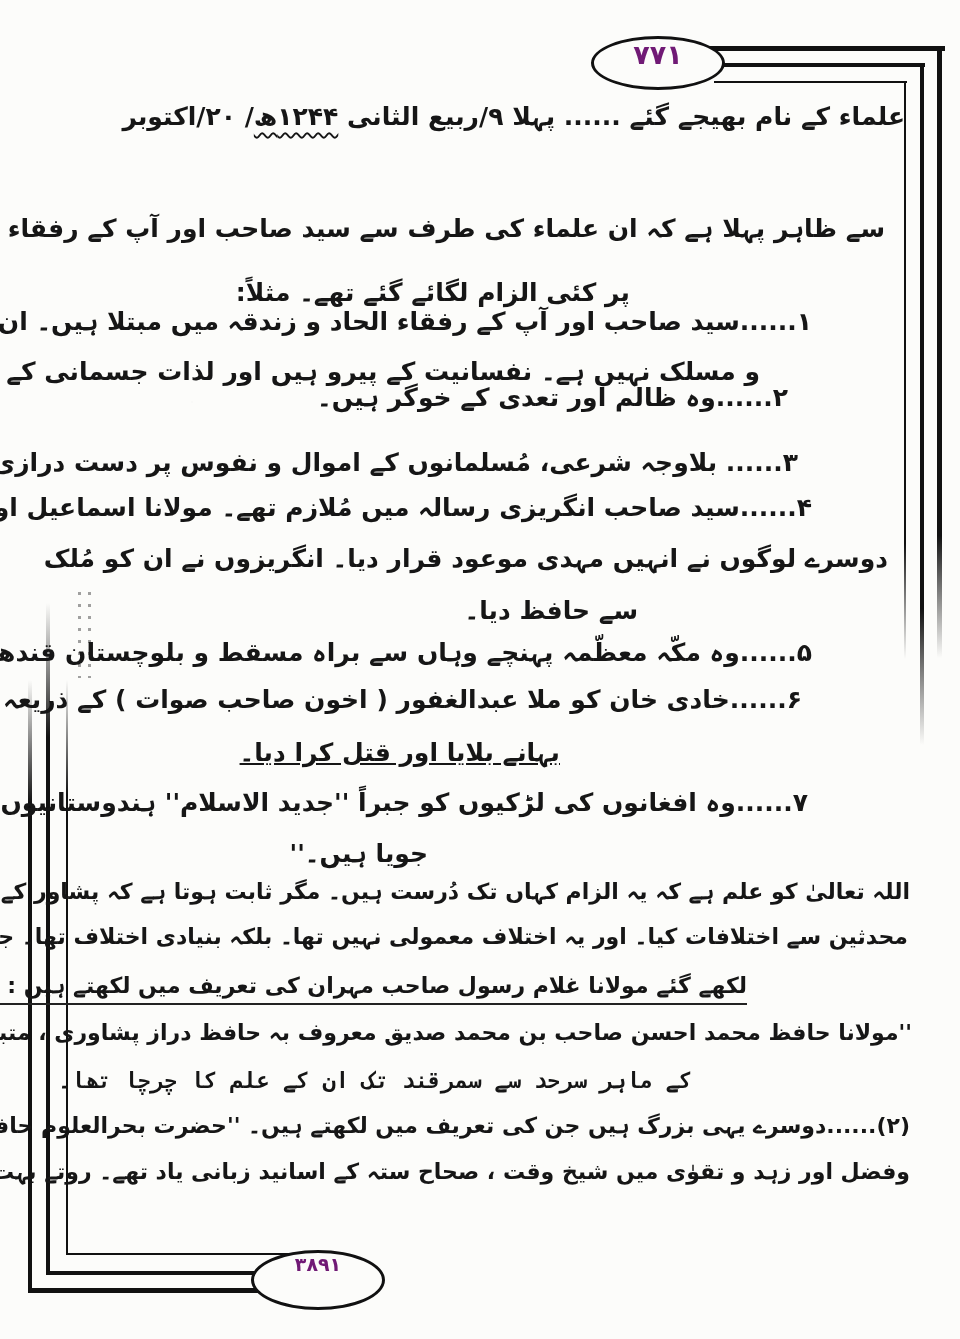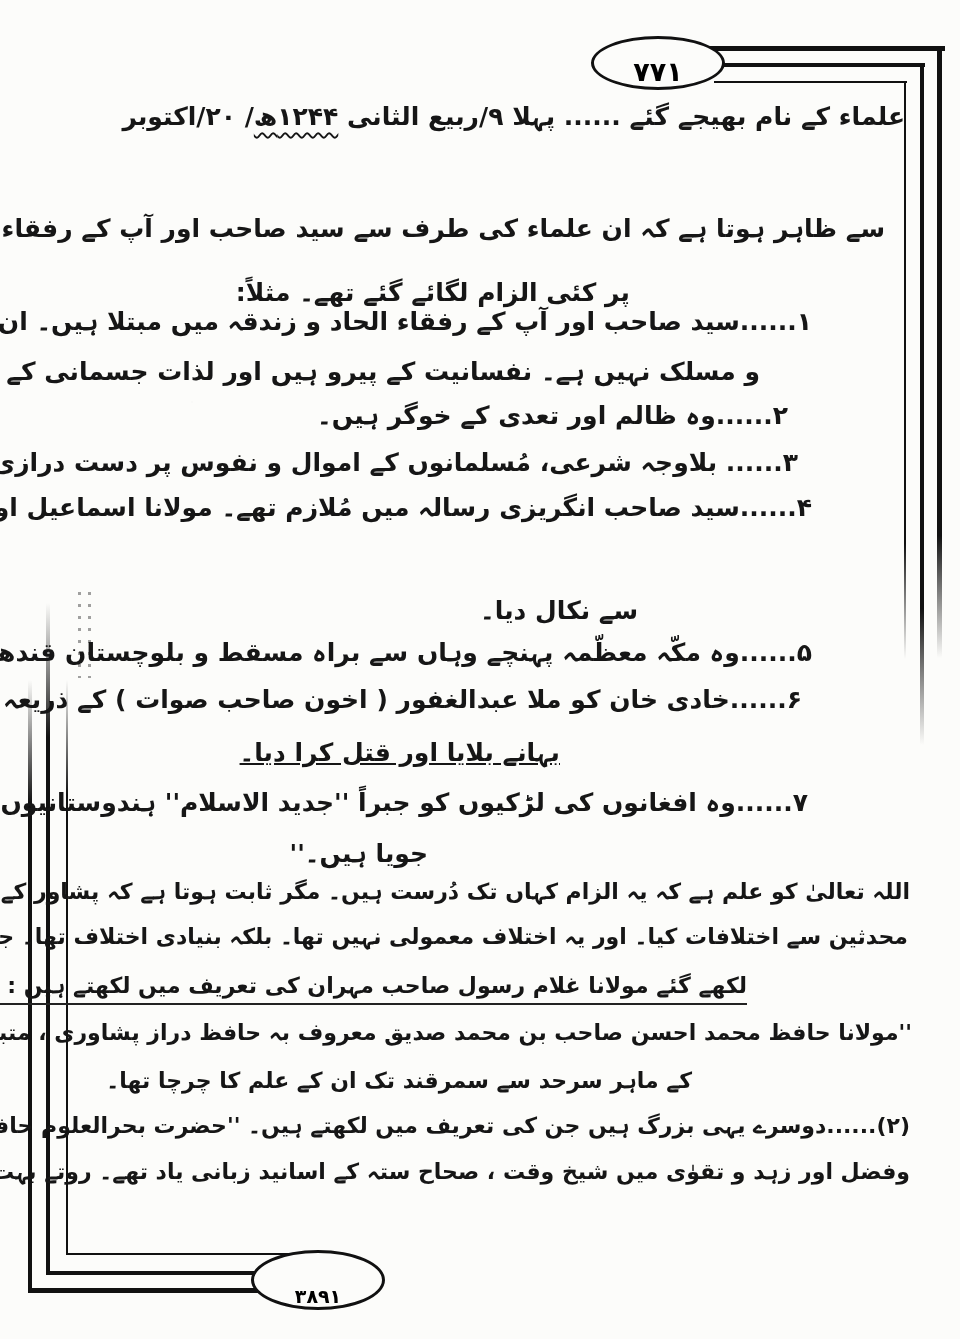--- a/index.html
+++ b/index.html
@@ -25,22 +25,22 @@
   .dotcol{
     position:absolute;width:3px;
     background:repeating-linear-gradient(to bottom,#555 0 3px,transparent 3px 12px);
     opacity:.55;
   }
   
   .oval{
     position:absolute;
     border:3px solid #111;border-radius:50%;
     background:#fcfcfa;
-    display:flex;align-items:flex-end;justify-content:center;
-    font-weight:bold;color:#000000;
+    display:flex;align-items:flex-start;justify-content:center;
+    font-weight:bold;color:#701a75;
   }
   .oval-top{left:591px;top:36px;width:128px;height:48px;font-size:27px;}
   .oval-bottom{left:251px;top:1250px;width:128px;height:54px;font-size:19px;}
   
   .ln{
     position:absolute;
     direction:rtl;unicode-bidi:isolate;
     white-space:nowrap;
     font-weight:bold;
     font-size:25px;
@@ -58,35 +58,35 @@
     border-bottom:2px solid #222;
     padding-bottom:5px;
   }
   
   .l01{top:102px;right:55px;}
   .l02{top:165px;right:78px;}
   .l03{top:214px;right:75px;}
   .l04{top:278px;right:330px;}
   .l05{top:307px;right:148px;}
   .l06{top:357px;right:200px;}
-  .l07{top:401px;right:172px;}
+  .l07{top:383px;right:172px;}
   .l08{top:448px;right:162px;}
   .l09{top:493px;right:148px;}
   .l10{top:544px;right:72px;}
   .l11{top:596px;right:322px;}
   .l12{top:638px;right:148px;}
   .l13{top:685px;right:158px;}
   .l14{top:738px;right:400px;text-decoration:underline;}
   .l15{top:788px;right:152px;}
   .l16{top:839px;right:532px;}
   .l17{top:879px;right:50px;}
   .l18{top:924px;right:52px;}
   .l19{top:973px;right:213px;}
   .l20{top:1020px;right:48px;}
-  .l21{top:1068px;right:268px;}
+  .l21{top:1068px;right:268px;font-family:Liberation Mono, monospace;}
   .l22{top:1113px;right:50px;}
   .l23{top:1159px;right:50px;}
 </style>
 </head>
 <body>
 
 <div class="scan-page">
 
   <div class="bline" style="left:700px;top:46px;width:245px;height:5px;"></div>
   <div class="bline fade-b" style="left:937px;top:46px;width:5px;height:612px;"></div>
@@ -108,29 +108,30 @@
   <div class="oval oval-top">
     <span>۷۷۱</span>
   </div>
   <div class="oval oval-bottom">
     <span>۳۸۹۱</span>
   </div>
 
   <div class="ln l01" dir="rtl"><span>علماء کے نام بھیجے گئے ...... پہلا ۹/ربیع الثانی </span><span class="u-wavy">۱۲۴۴ھ</span><span>/ ۲۰/اکتوبر</span></div>
 
 
-  <div class="ln l03" dir="rtl">سے ظاہر ہوتا ہے کہ ان علماء کی طرف سے سید صاحب اور آپ کے رفقاء</div>
+  <div class="ln l03" dir="rtl">سے ظاہر پہلا ہے کہ ان علماء کی طرف سے سید صاحب اور آپ کے رفقاء</div>
   <div class="ln l04" dir="rtl">پر کئی الزام لگائے گئے تھے۔ مثلاً:</div>
 
   <div class="ln l05" dir="rtl">۱......سید صاحب اور آپ کے رفقاء الحاد و زندقہ میں مبتلا ہیں۔ ان کا کوئی مذہب</div>
   <div class="ln l06" dir="rtl">و مسلک نہیں ہے۔ نفسانیت کے پیرو ہیں اور لذات جسمانی کے جویا۔</div>
   <div class="ln l07" dir="rtl">۲......وہ ظالم اور تعدی کے خوگر ہیں۔</div>
   <div class="ln l08" dir="rtl">۳...... بلاوجہ شرعی، مُسلمانوں کے اموال و نفوس پر دست درازی کرتے ہیں۔</div>
   <div class="ln l09" dir="rtl">۴......سید صاحب انگریزی رسالہ میں مُلازم تھے۔ مولانا اسماعیل اور بعض</div>
-  <div class="ln l11" dir="rtl">سے نکال دیا۔</div>
+  <div class="ln l10" dir="rtl">دوسرے لوگوں نے انہیں مہدی موعود قرار دیا۔ انگریزوں نے ان کو مُلک</div>
+  <div class="ln l11" dir="rtl">سے حافظ دیا۔</div>
   <div class="ln l12" dir="rtl">۵......وہ مکّہ معظّمہ پہنچے وہاں سے براہ مسقط و بلوچستان قندھار گئے۔</div>
   <div class="ln l13" dir="rtl">۶......خادی خان کو ملا عبدالغفور ( اخون صاحب صوات ) کے ذریعہ صلح کے</div>
   <div class="ln l14" dir="rtl">بہانے بلایا اور قتل کرا دیا۔</div>
   <div class="ln l15" dir="rtl">۷......وہ افغانوں کی لڑکیوں کو جبراً ''جدید الاسلام'' ہندوستانیوں کے حوالے</div>
   <div class="ln l16" dir="rtl">جویا ہیں۔''</div>
 
   <div class="ln sm l17" dir="rtl">اللہ تعالیٰ کو علم ہے کہ یہ الزام کہاں تک دُرست ہیں۔ مگر ثابت ہوتا ہے کہ پشاور کے علماء کرام نے</div>
   <div class="ln sm l18" dir="rtl">محدثین سے اختلافات کیا۔ اور یہ اختلاف معمولی نہیں تھا۔ بلکہ بنیادی اختلاف تھا۔ جن کے نام یہ خطوط</div>
   <div class="ln sm l19 u-line" dir="rtl">لکھے گئے مولانا غلام رسول صاحب مہران کی تعریف میں لکھتے ہیں : کہ</div>
   <div class="ln sm l20" dir="rtl">''مولانا حافظ محمد احسن صاحب بن محمد صدیق معروف بہ حافظ دراز پشاوری ، متبحر عالم علوم عقلیہ و نقلیہ</div>

